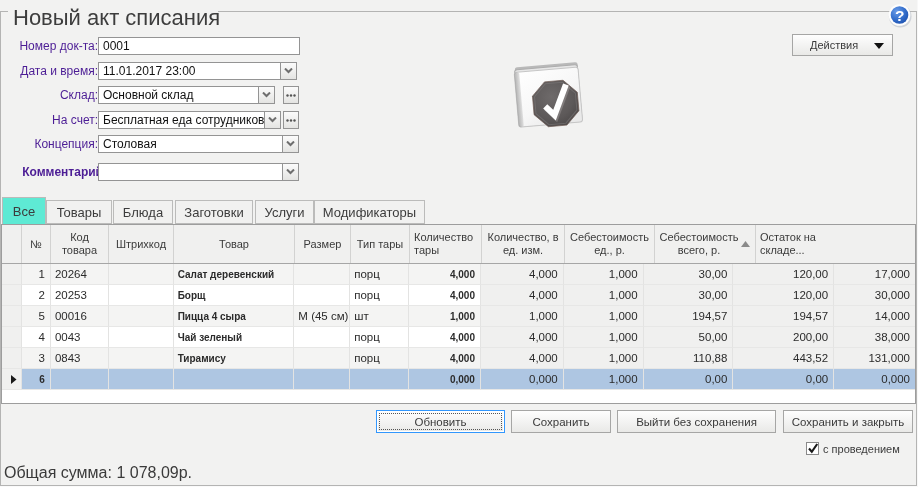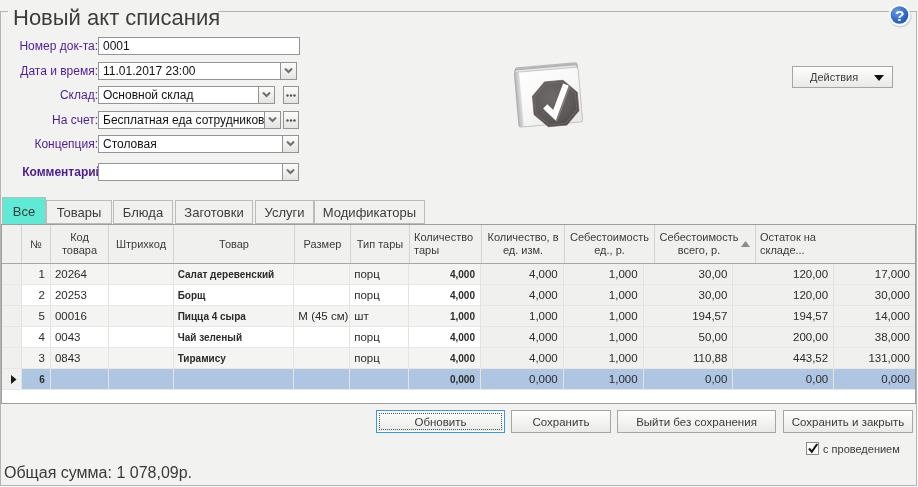--- a/index.html
+++ b/index.html
@@ -118,21 +118,21 @@
 </div>
 
 <div class="tin" style="left:98px; top:163px; width:201px; height:18px;">
   <div class="dbtn" style="right:0; width:16px;">
       <svg class="chev" viewBox="0 0 9 6">
         <path d="M1 0.5 L4.5 4 L8 0.5" stroke="#6e6e6e" stroke-width="2" fill="none"></path>
       </svg>
     </div>
 </div>
 
-<div class="btn" style="left:792px; top:34px; width:101px; height:22px; font-size:11px; justify-content:flex-start; padding-left:17px;margin-top:32px;">Действия
+<div class="btn" style="left:792px; top:34px; width:101px; height:22px; font-size:11px; justify-content:flex-start; padding-left:17px;">Действия
   <svg style="position:absolute; right:8px; top:8px;" width="10" height="6" viewBox="0 0 10 6">
       <path d="M0 0 H10 L5 6 Z" fill="#111"></path>
     </svg>
 </div>
 
 <svg class="abs" style="left:505px; top:53px;" width="115" height="90" viewBox="0 0 115 90">
   <defs>
     <linearGradient id="fg" x1="0" y1="0" x2="0.7" y2="1">
       <stop offset="0%" stop-color="#ffffff"></stop>
         <stop offset="60%" stop-color="#f7f7f7"></stop>

